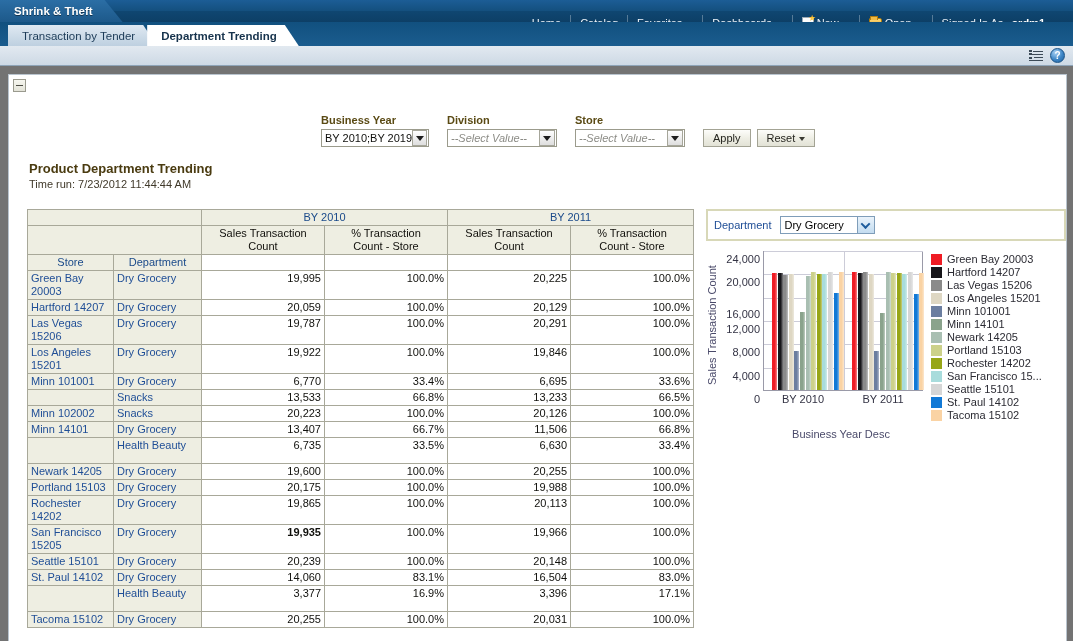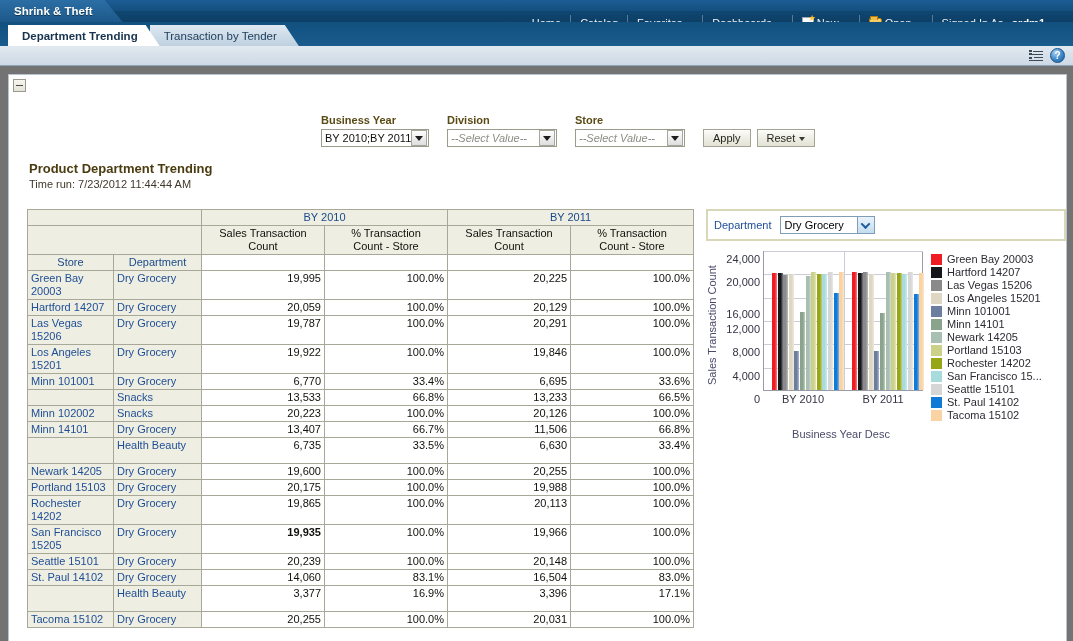--- a/index.html
+++ b/index.html
@@ -384,25 +384,25 @@
       </div>
       <div class="nav-item nodiv">
         <span>Signed In As</span>
         <span class="user-name">ordm1</span>
         <span class="caret-d"></span>
       </div>
     </div>
   </div>
 
   <div class="tabstrip">
+    <div class="dtab inactive">
+      <span>Transaction by Tender</span>
+    </div>
     <div class="dtab active">
       <span>Department Trending</span>
-    </div>
-    <div class="dtab inactive">
-      <span>Transaction by Tender</span>
     </div>
   </div>
 
   <div class="subbar">
     <span class="ic-list">
       <span></span>
         <span></span>
         <span></span>
         <span></span>
     </span>
@@ -414,21 +414,21 @@
   <div class="content-frame">
 
     <div class="collapse-box">
         <i></i>
       </div>
 
     <div class="prompts">
       <div class="prompt-group">
         <span class="prompt-label">Business Year</span>
         <div class="sel sel-year">
-          <span class="selval">BY 2010;BY 2011</span>
+          <span class="selval">BY 2010;BY 2019</span>
           <span class="arrowbtn">
               <span class="tri"></span>
             </span>
         </div>
       </div>
       <div class="prompt-group">
         <span class="prompt-label">Division</span>
         <div class="sel sel-div empty">
           <span class="selval">--Select Value--</span>
           <span class="arrowbtn">

